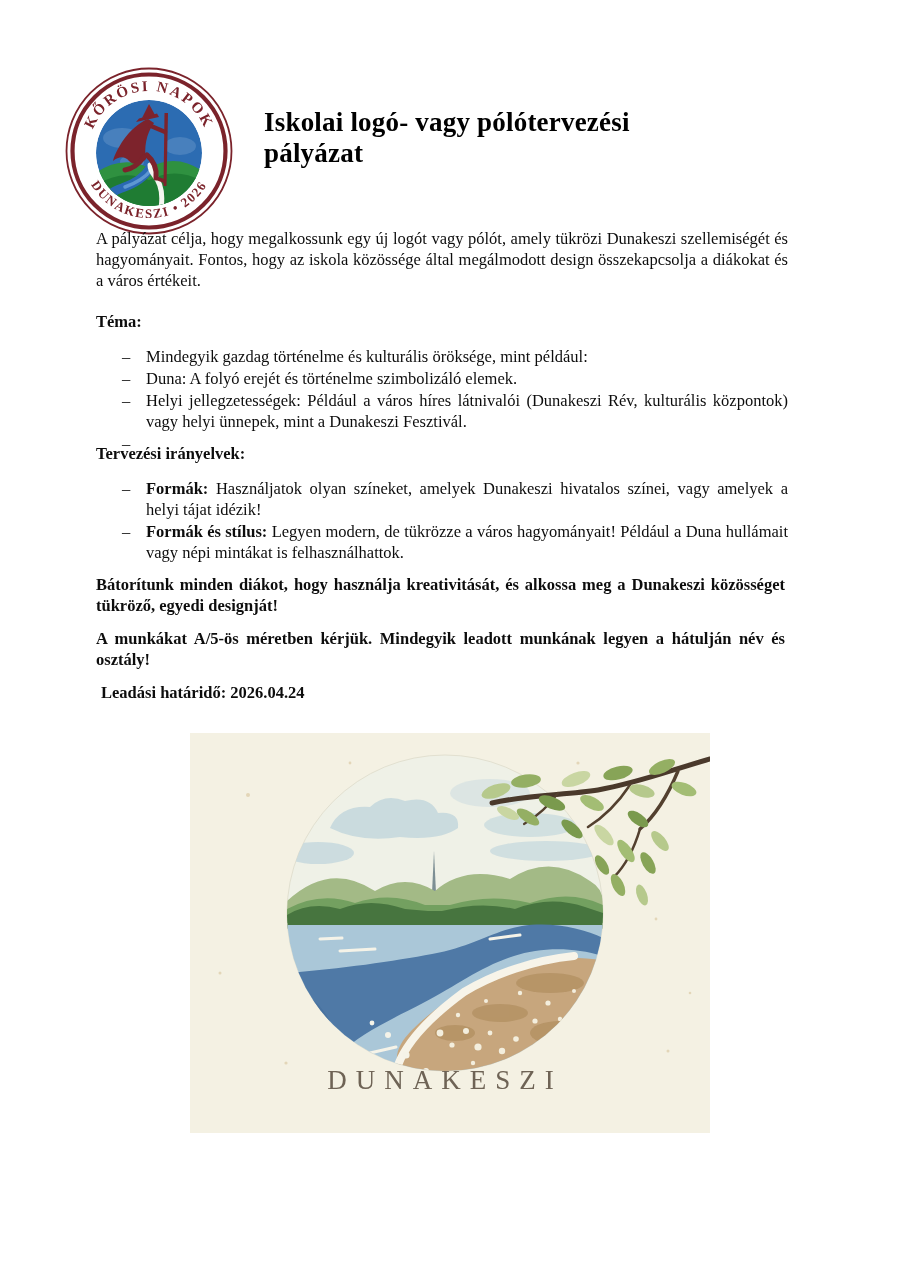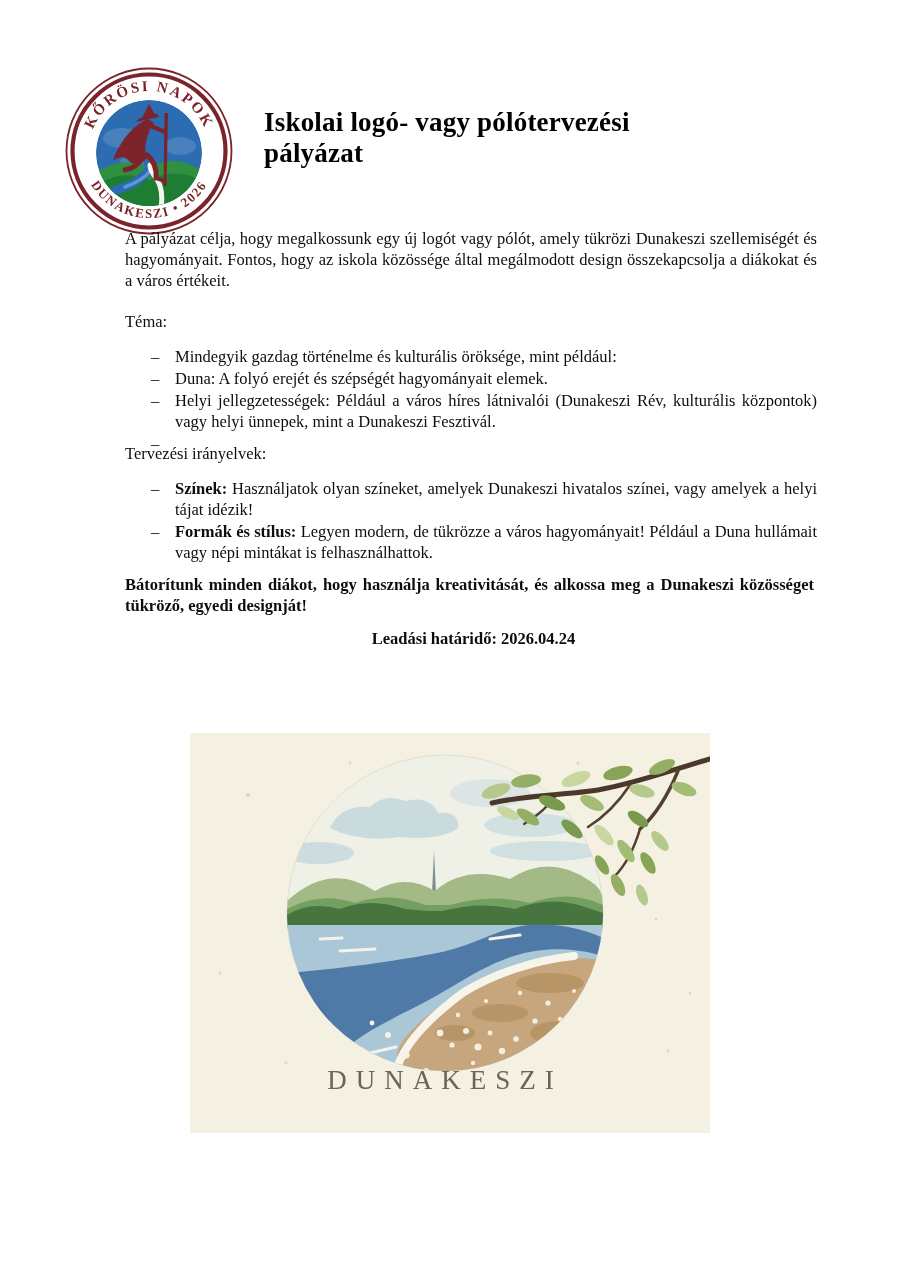--- a/index.html
+++ b/index.html
@@ -16,31 +16,31 @@
   
   .logo-wrap { position:absolute; left:64px; top:66px; width:170px; height:170px; }
   .doc-title {
     position:absolute; left:243px; top:107px; width:470px;
     font-size:27px; font-weight:bold; letter-spacing:.2px;
     color:#000;
     margin-left:21px;
   }
   
   .content {
-    position:absolute; left:125px; top:228px; width:692px;
+    position:absolute; left:96px; top:228px; width:692px;
     font-size:16.5px; line-height:21px; text-align:justify;
   }
   .intro { margin:0 0 20px 0; }
-  .sec-heading { font-weight:normal; margin:0 0 14px 0; text-align:left; }
+  .sec-heading { font-weight:bold; margin:0 0 14px 0; text-align:left; }
   .bullets { margin:0 0 11px 0; }
   .bullet { position:relative; padding-left:50px; margin-bottom:1px; }
   .bullet .dash { position:absolute; left:26px; top:0; }
   .bullet .lead { font-weight:bold; }
   .emph { font-weight:bold; margin:0 3px 12px 0; }
-  .deadline { font-weight:bold; margin:11px 0 0 0; padding-left:5px; text-align:center; }
+  .deadline { font-weight:bold; margin:11px 0 0 0; padding-left:5px; text-align:left; }
   
   .artwork { position:absolute; left:190px; top:733px; width:628px; height:400px; }
   .artwork svg { display:block; }
 </style>
 </head>
 <body>
 
 <div class="page">
 
   <div class="logo-wrap">
@@ -96,44 +96,45 @@
     <p class="intro">A pályázat célja, hogy megalkossunk egy új logót vagy pólót, amely tükrözi Dunakeszi szellemiségét és hagyományait. Fontos, hogy az iskola közössége által megálmodott design összekapcsolja a diákokat és a város értékeit.</p>
 
     <p class="sec-heading">Téma:</p>
     <div class="bullets">
       <div class="bullet">
         <span class="dash">–</span>
         <span>Mindegyik gazdag történelme és kulturális öröksége, mint például:</span>
       </div>
       <div class="bullet">
         <span class="dash">–</span>
-        <span>Duna: A folyó erejét és szépségét hagyományait elemek.</span>
+        <span>Duna: A folyó erejét és történelme szimbolizáló elemek.</span>
       </div>
       <div class="bullet">
         <span class="dash">–</span>
         <span>Helyi jellegzetességek: Például a város híres látnivalói (Dunakeszi Rév, kulturális központok) vagy helyi ünnepek, mint a Dunakeszi Fesztivál.</span>
       </div>
       <div class="bullet">
         <span class="dash">–</span>
       </div>
     </div>
 
     <p class="sec-heading">Tervezési irányelvek:</p>
     <div class="bullets">
       <div class="bullet">
         <span class="dash">–</span>
-        <span class="lead">Színek:</span><span> Használjatok olyan színeket, amelyek Dunakeszi hivatalos színei, vagy amelyek a helyi tájat idézik!</span>
+        <span class="lead">Formák:</span><span> Használjatok olyan színeket, amelyek Dunakeszi hivatalos színei, vagy amelyek a helyi tájat idézik!</span>
       </div>
       <div class="bullet">
         <span class="dash">–</span>
         <span class="lead">Formák és stílus:</span><span> Legyen modern, de tükrözze a város hagyományait! Például a Duna hullámait vagy népi mintákat is felhasználhattok.</span>
       </div>
     </div>
 
     <p class="emph">Bátorítunk minden diákot, hogy használja kreativitását, és alkossa meg a Dunakeszi közösséget tükröző, egyedi designját!</p>
+    <p class="emph">A munkákat A/5-ös méretben kérjük. Mindegyik leadott munkának legyen a hátulján név és osztály!</p>
 
     <p class="deadline">Leadási határidő: 2026.04.24</p>
   </div>
 
   <div class="artwork">
     <svg width="520" height="400" viewBox="0 0 520 400">
       <defs>
         <clipPath id="sceneClip">
             <circle cx="255" cy="180" r="158"></circle>
           </clipPath>

